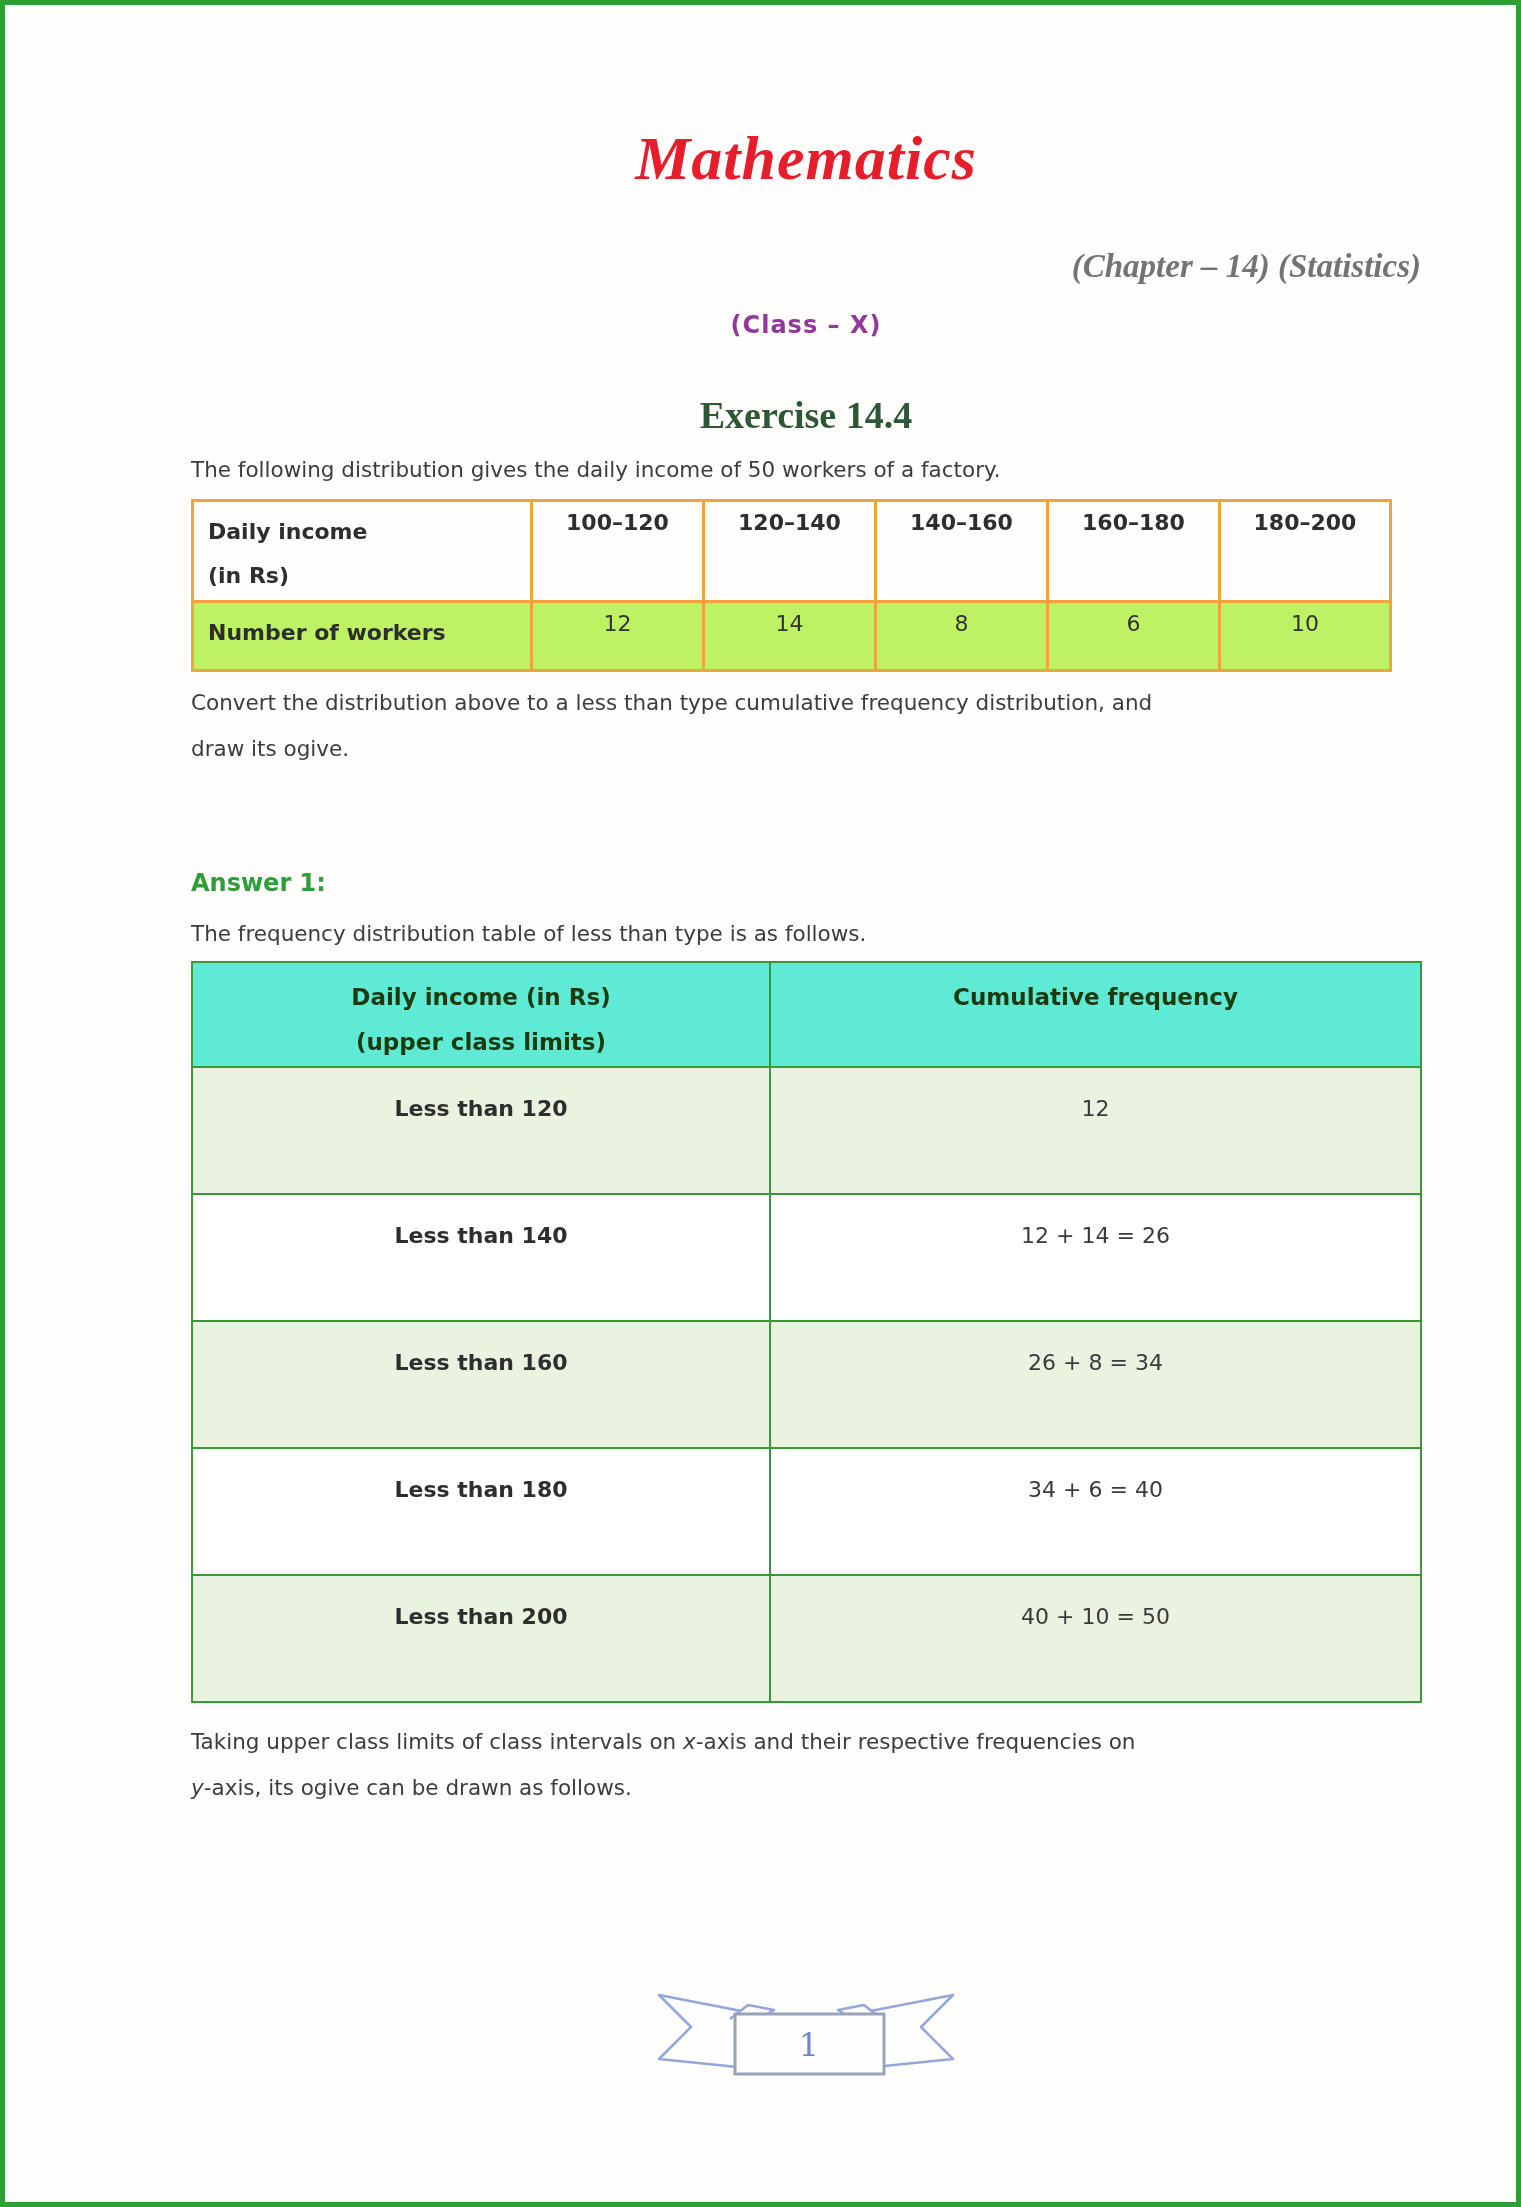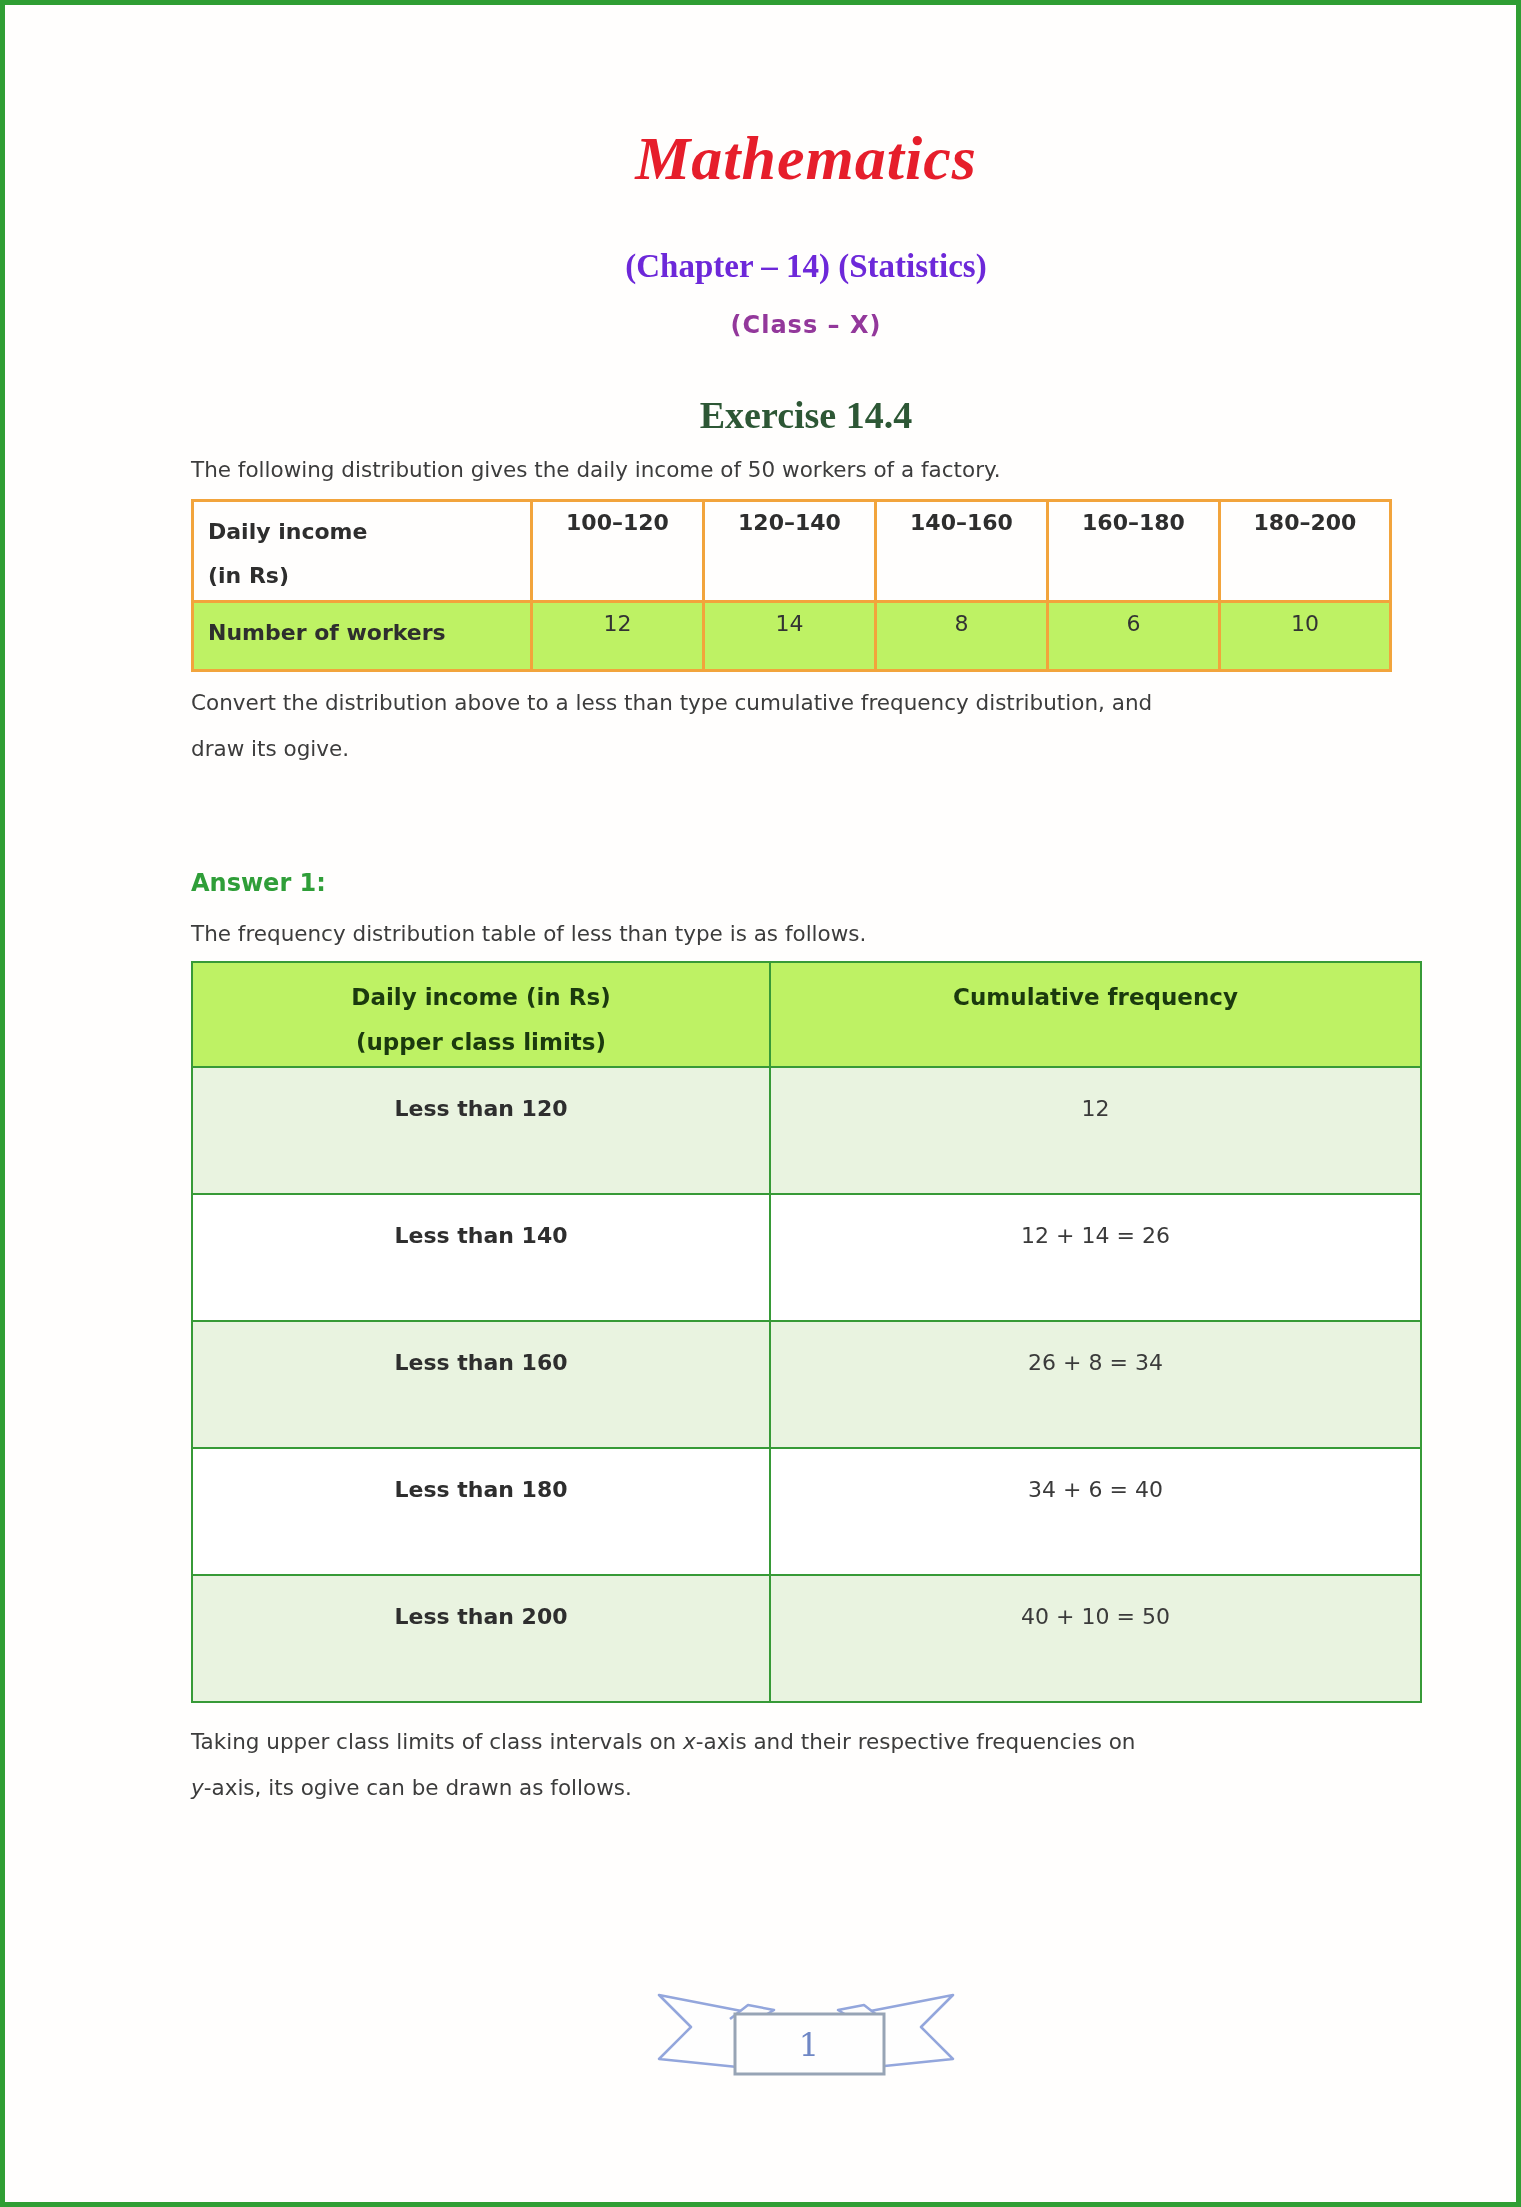--- a/index.html
+++ b/index.html
@@ -10,22 +10,22 @@
     background:#fffefd;
     border:5px solid #2f9e33;
     overflow:hidden;
     font-family:"DejaVu Sans","Liberation Sans",sans-serif;
     color:#3f3f3f;
   }
   .content { position:absolute; left:186px; top:0; width:1230px; }
 
   .title    { margin:118px 0 0 0; font-family:"Liberation Serif",serif; font-style:italic; font-weight:bold;
               font-size:62px; color:#e61e2b; text-align:center; letter-spacing:1px; }
-  .subtitle { margin:54px 0 0 0; font-family:"Liberation Serif",serif; font-weight:bold;
-              font-size:33px; color:#6d28d9; text-align:center; }
+  .subtitle { margin:54px 0 0 0; font-family:"Liberation Serif",serif; font-style:italic; font-weight:bold;
+              font-size:33px; color:#737373; text-align:right; }
   .class-line { margin:26px 0 0 0; font-weight:bold; font-size:24px; color:#93389b;
               text-align:center; letter-spacing:1px; }
   .exercise { margin:54px 0 0 0; font-family:"Liberation Serif",serif; font-weight:bold;
               font-size:38px; color:#2d5735; text-align:center; }
 
   .q-label { margin:34px 0 0 0; font-size:24px; font-weight:bold; color:#ea2a50; }
   .a-label { margin:96px 0 0 0; font-size:24px; font-weight:bold; color:#2f9e38; }
   .para    { margin:10px 0 0 0; font-size:21.5px; line-height:2.15; color:#3c3c3c; }
   .para .var { font-style:italic; }
 
@@ -35,21 +35,21 @@
                font-size:22px; background:#fffefd; }
   .income .label-cell { text-align:left; padding-left:14px; font-weight:bold; color:#2e2e2e; line-height:2.0; }
   .income .interval   { text-align:center; font-weight:bold; color:#2e2e2e; }
   .income tr.head td  { height:90px; }
   .income tr.workers td { background:#bef264; height:58px; }
   .income .value { text-align:center; color:#333333; }
 
   
   table.cumulative { border-collapse:collapse; margin-top:4px; table-layout:fixed; width:1229px; }
   .cumulative th, .cumulative td { border:2.5px solid #379a37; vertical-align:top; text-align:center; }
-  .cumulative th { background:#bef264; color:#1b3a0e; font-size:23px; font-weight:bold;
+  .cumulative th { background:#5eead4; color:#1b3a0e; font-size:23px; font-weight:bold;
                    padding-top:12px; height:88px; line-height:1.95; }
   .cumulative td { font-size:22px; padding-top:28px; height:96px; background:#ffffff; color:#3a3a3a; }
   .cumulative td.limit { font-weight:bold; color:#2e2e2e; }
   .cumulative tr.alt td { background:#e9f3e0; }
 
   .ribbon-wrap { margin-top:168px; text-align:center; }
   .ribbon-num { font-family:"DejaVu Serif","Liberation Serif",serif; font-size:32px; fill:#6f87c5; }
 </style>
 </head>
 <body>

